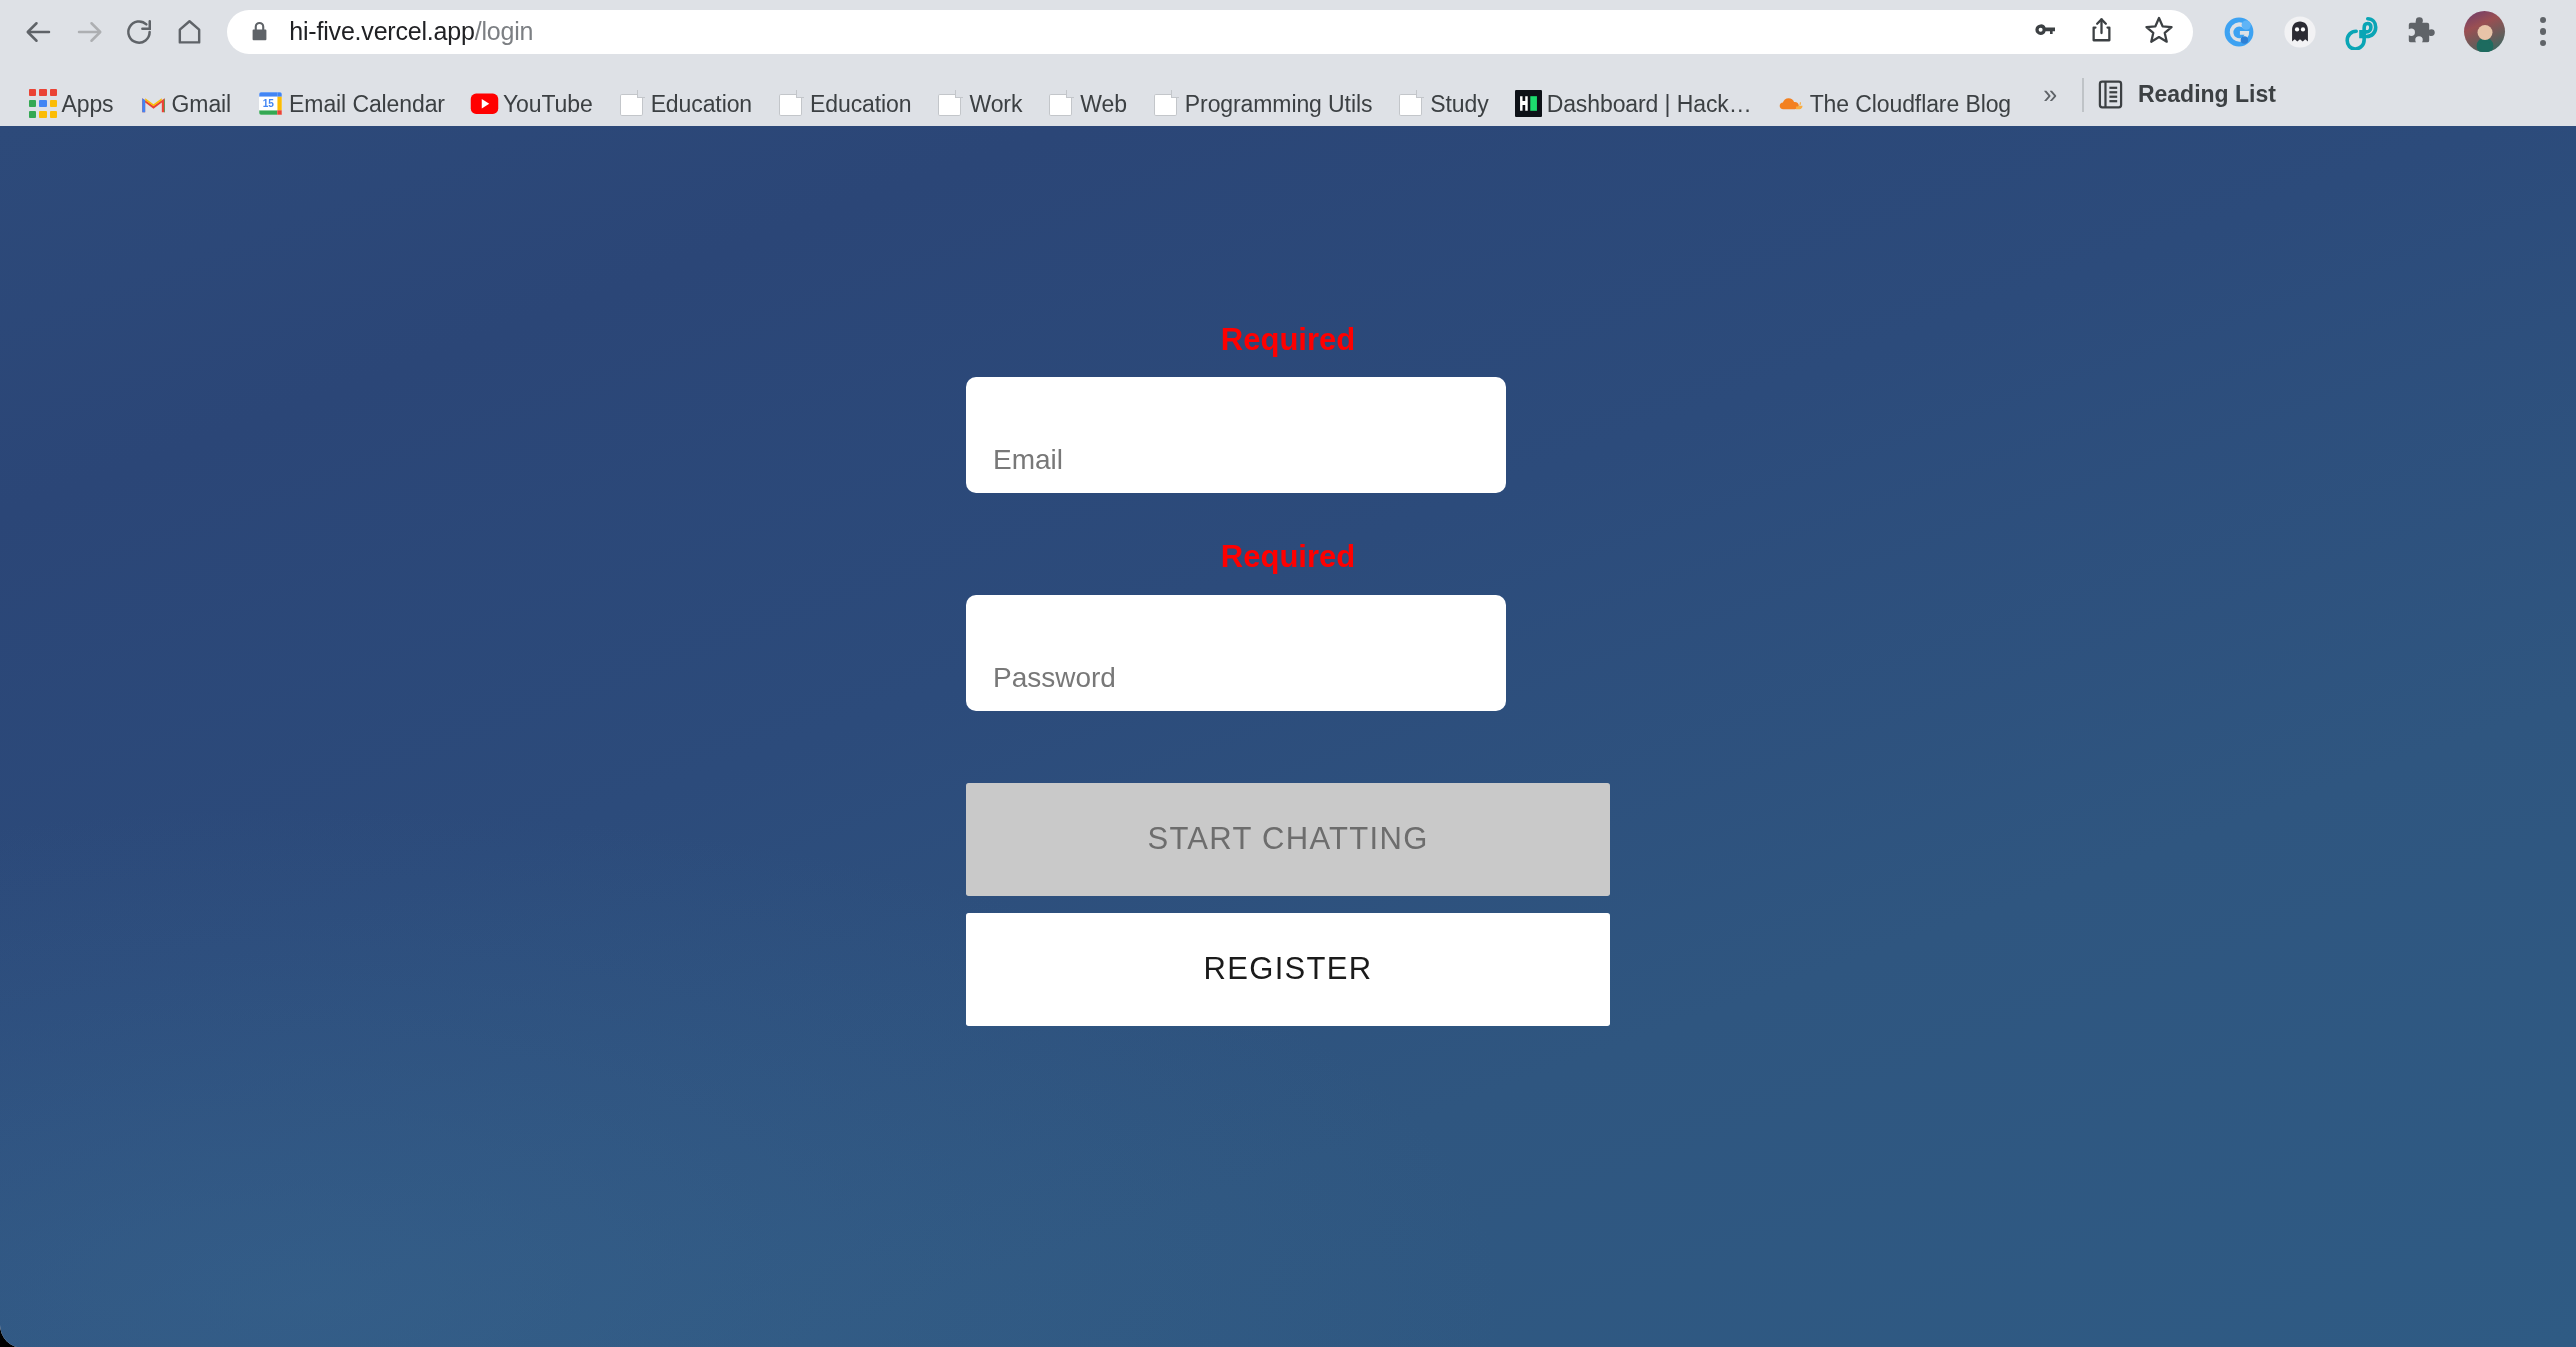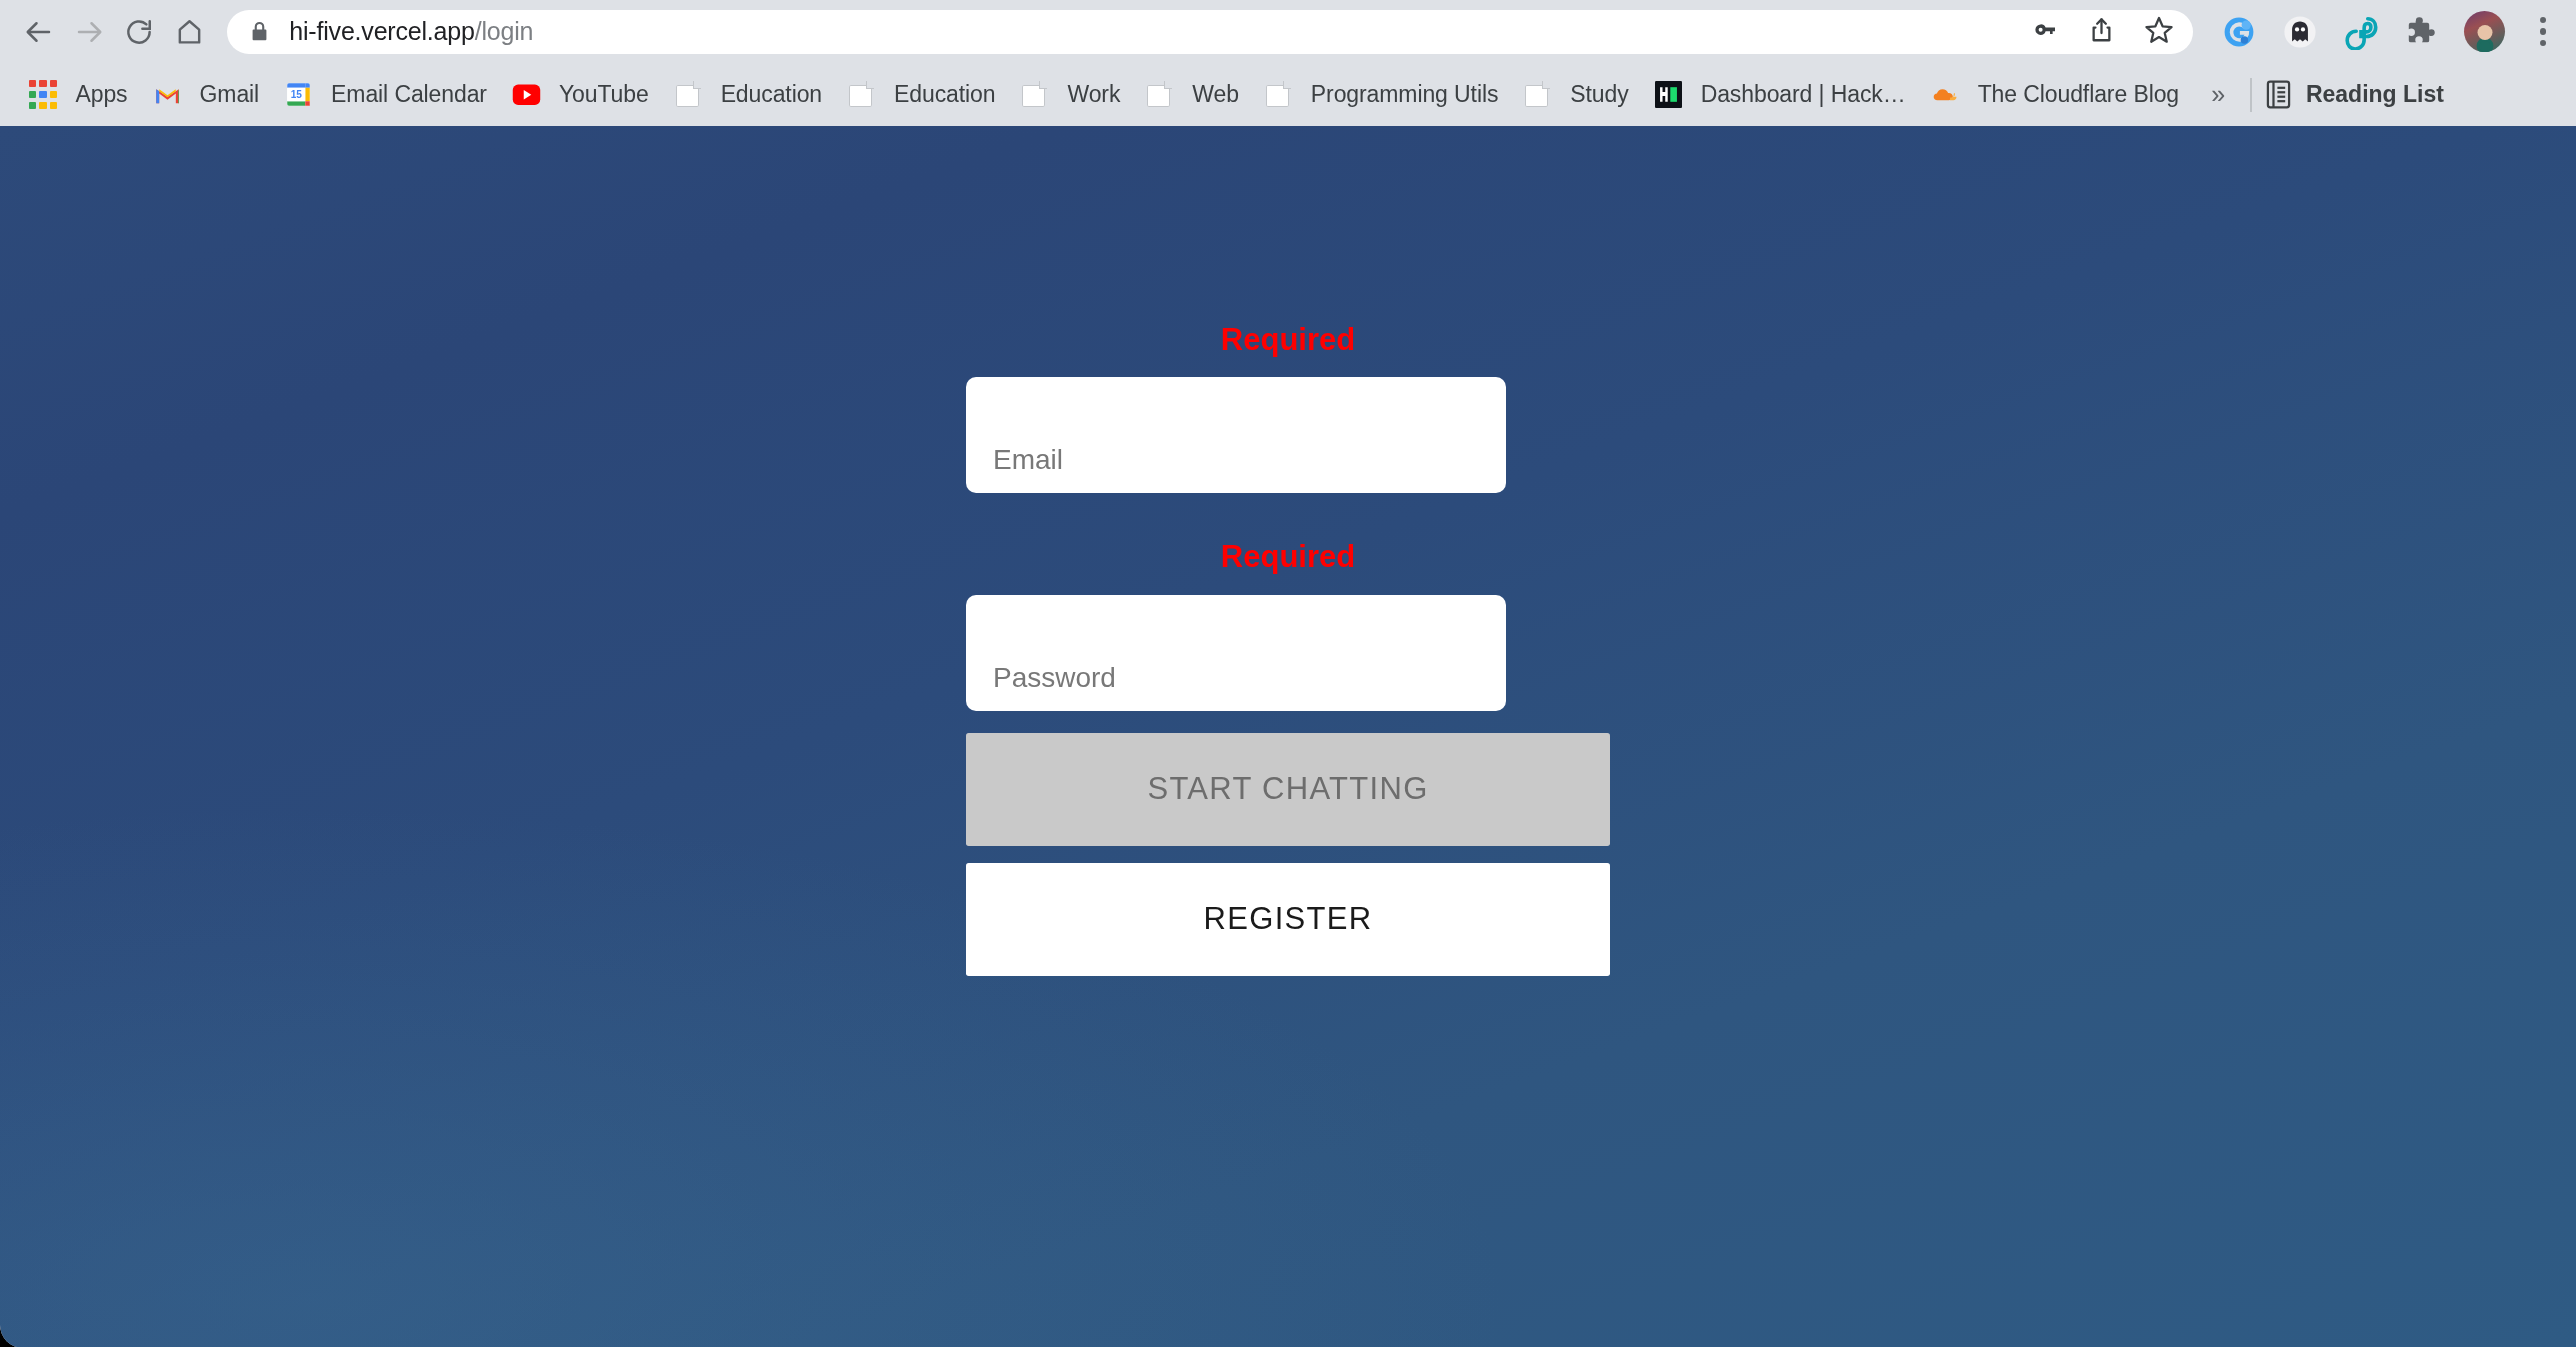--- a/index.html
+++ b/index.html
@@ -110,26 +110,26 @@
     height: 63px;
     background: #dee1e6;
     display: flex;
     align-items: center;
     padding: 0 7.2px 0 16px;
     gap: 0px;
     overflow: hidden;
   }
   .bookmark {
     display: flex;
-    align-items: center;
+    align-items: flex-end;
     height: 47px;
     padding: 0 12.5px;
     border-radius: 7.2px;
     flex: 0 0 auto;
-    gap: 18px;
+    gap: 4px;
     white-space: nowrap;
   }
   .bookmark .bm-label {
     font-size: 23px;
     color: #3c4043;
     letter-spacing: -0.1px;
   }
   .favicon { width: 29px; height: 29px; flex:0 0 auto; display:flex; align-items:center; justify-content:center; }
 
   
@@ -229,21 +229,21 @@
     font-size: 31px;
     letter-spacing: 1.3px;
     display: flex;
     align-items: center;
     justify-content: center;
     cursor: pointer;
   }
   #start-chatting-button {
     background: #c9c9c9;
     color: #6d6d6d;
-    margin-top: 22px;
+    margin-top: 72px;
   }
   #register-button {
     background: #ffffff;
     color: #1a1a1a;
     margin-top: 17px;
   }
 </style>
 </head>
 <body>
 

